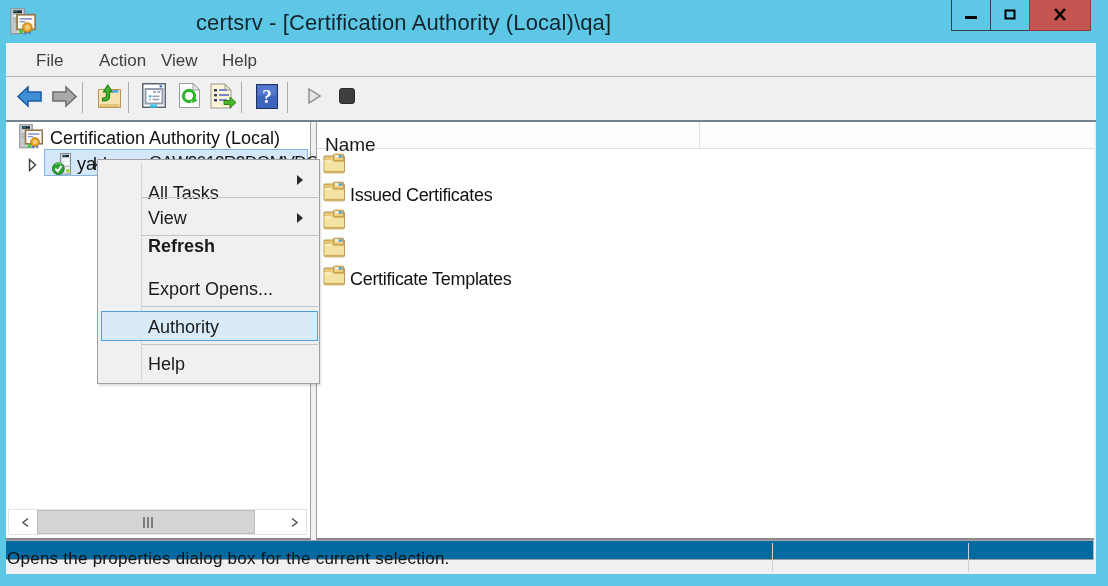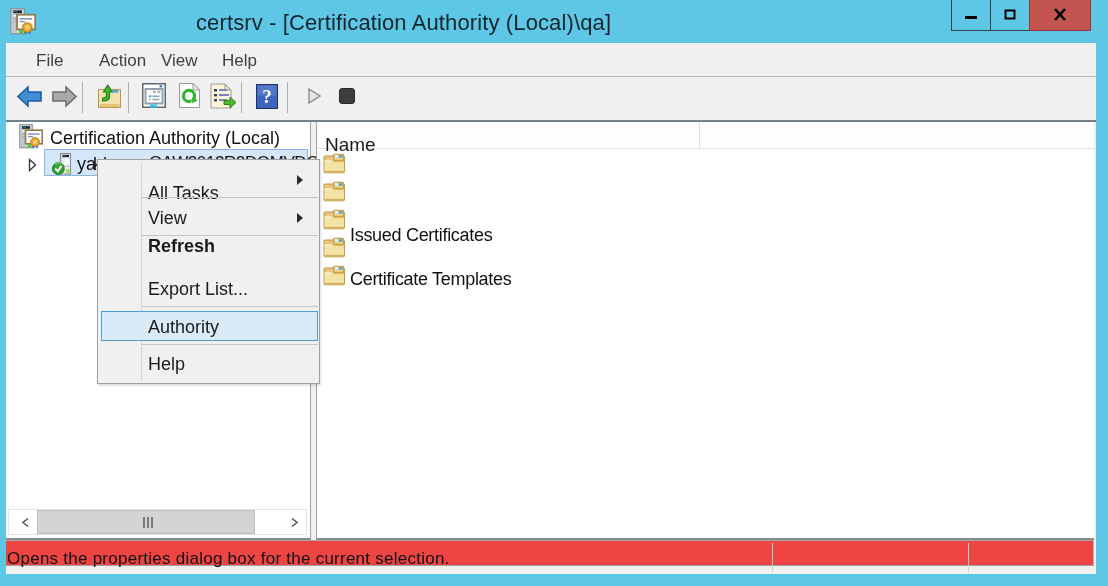--- a/index.html
+++ b/index.html
@@ -34,21 +34,21 @@
 
 #cmenu { left:97px; top:159px; width:223px; height:225px; background:#f0f0f0; border:1px solid #a0a0a0; box-shadow:1px 2px 2px rgba(0,0,0,0.13); }
 #cmenu .gutter { left:43px; top:2px; width:1px; height:219px; background:#d5d5d5; }
 .msep { left:44px; width:176px; height:1px; background:#c5c5c5; }
 .mtext { left:50px; font-size:18px; color:#1a1a1a; white-space:nowrap; }
 .marrow { left:199px; width:0; height:0; border-left:6px solid #2b2b2b; border-top:5px solid transparent; border-bottom:5px solid transparent; }
 #mhl { left:3px; top:151px; width:217px; height:30px; background:#d9eaf9; border:1px solid #4ba0dd; }
 
 #hscroll { left:2px; top:387px; width:299px; height:26px; background:#ffffff; border:1px solid #e3e3e3; }
 
-#statusbar { left:6px; top:540px; width:1088px; height:26px; background:#ef4444; border-top:1px solid #a5a5a5; border-bottom:1px solid #a0a0a0; border-right:1px solid #b8b8b8; }
+#statusbar { left:6px; top:540px; width:1088px; height:20px; background:#0369a1; border-top:1px solid #a5a5a5; border-bottom:1px solid #a0a0a0; border-right:1px solid #b8b8b8; }
 #stext { left:1px; top:8px; font-size:17px; letter-spacing:0.25px; color:#121212; }
 .ssep { top:2px; width:1px; height:29px; background:#d0d0d0; }
 </style>
 </head>
 <body>
 <div id="titlebar" class="abs"></div>
 <div id="title" class="abs">certsrv&nbsp;-&nbsp;[Certification Authority (Local)\qa]</div>
 <div id="btnmin" class="abs capbtn"><svg width="38" height="30">
       <rect x="13" y="16" width="12" height="3" fill="#000"></rect>
     </svg></div>
@@ -216,21 +216,21 @@
   <div id="header" class="abs">
       <div class="hdiv abs"></div>
     </div>
   <div id="hname" class="abs">Name</div>
   <svg class="abs fold" style="top:31px;" viewBox="0 0 24 21">
       <use href="#folderdef"></use>
     </svg>
   <svg class="abs fold" style="top:59px;" viewBox="0 0 24 21">
       <use href="#folderdef"></use>
     </svg>
-  <div class="abs lrow" style="left:33px; top:63px;margin-top:40px;">Issued Certificates</div>
+  <div class="abs lrow" style="left:33px; top:63px;">Issued Certificates</div>
   <svg class="abs fold" style="top:87px;" viewBox="0 0 24 21">
       <use href="#folderdef"></use>
     </svg>
   <svg class="abs fold" style="top:115px;" viewBox="0 0 24 21">
       <use href="#folderdef"></use>
     </svg>
   <svg class="abs fold" style="top:143px;" viewBox="0 0 24 21">
       <use href="#folderdef"></use>
     </svg>
   <div class="abs lrow" style="left:33px; top:147px;text-align:right;">Certificate Templates</div>
@@ -257,19 +257,19 @@
 
 <div id="cmenu" class="abs">
   <div class="gutter abs"></div>
   <div class="abs mtext" style="top:10px;margin-top:13px;">All Tasks</div>
   <div class="abs marrow" style="top:15px;"></div>
   <div class="abs msep" style="top:37px;"></div>
   <div class="abs mtext" style="top:48px;">View</div>
   <div class="abs marrow" style="top:53px;"></div>
   <div class="abs msep" style="top:75px;"></div>
   <div class="abs mtext" style="top:76px;font-weight:bold;">Refresh</div>
-  <div class="abs mtext" style="top:119px;">Export List...</div>
+  <div class="abs mtext" style="top:119px;">Export Opens...</div>
   <div class="abs msep" style="top:146px;"></div>
   <div id="mhl" class="abs"></div>
   <div class="abs mtext" style="top:157px;">Authority</div>
   <div class="abs msep" style="top:184px;"></div>
   <div class="abs mtext" style="top:194px;">Help</div>
 </div>
 
 </body></html>

